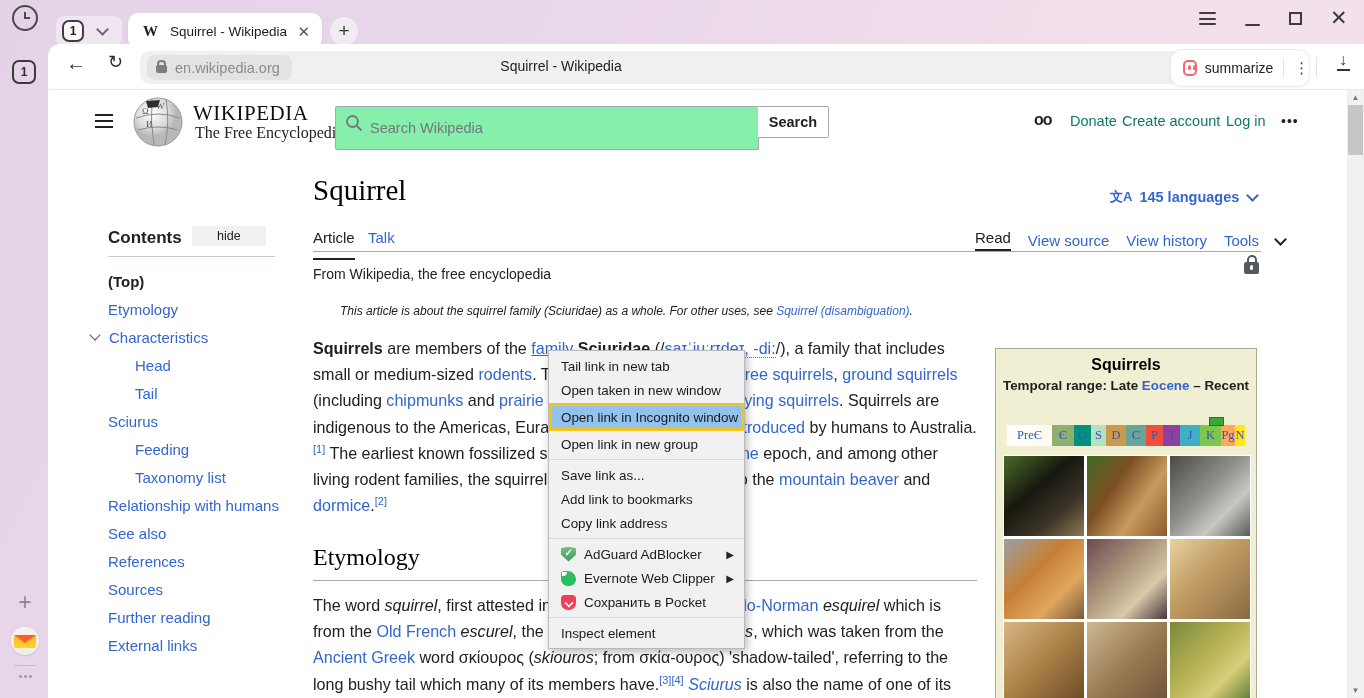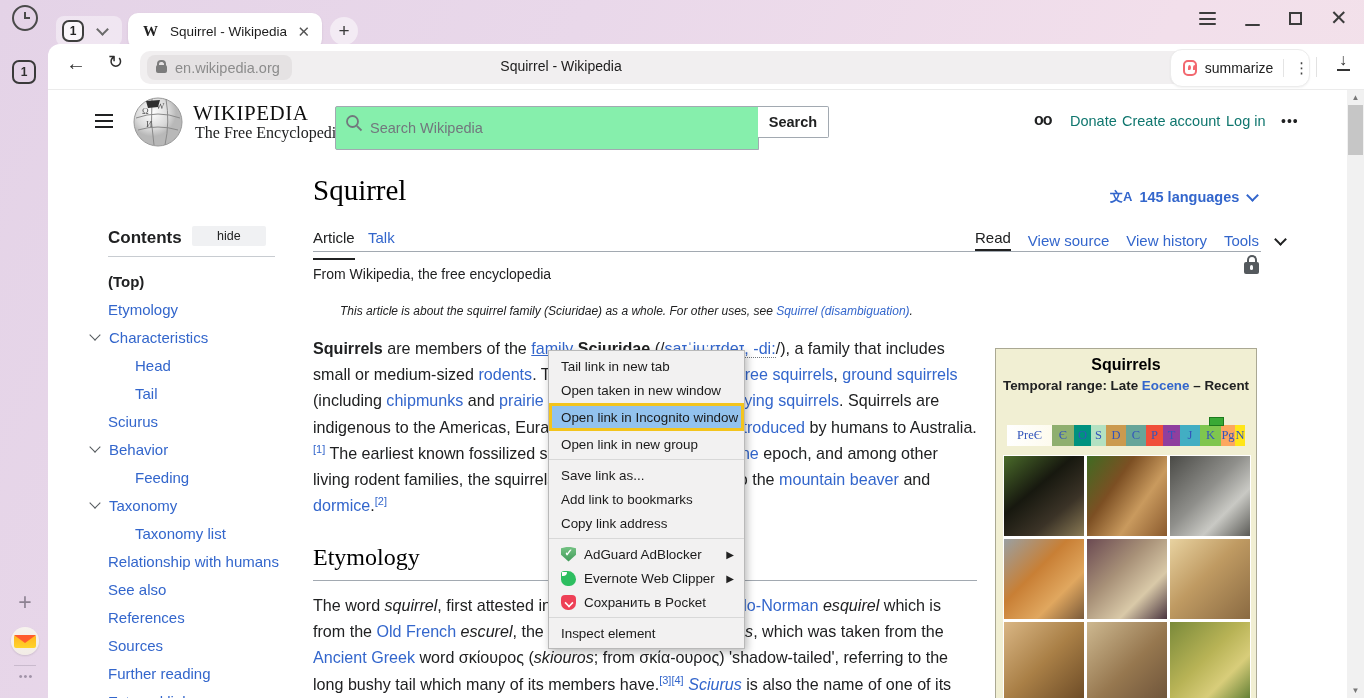--- a/index.html
+++ b/index.html
@@ -274,30 +274,22 @@
         </div>
         <div class="toc-item lvl2">
           <span class="toc-label">Head</span>
         </div>
         <div class="toc-item lvl2">
           <span class="toc-label">Tail</span>
         </div>
         <div class="toc-item">
           <span class="toc-label">Sciurus</span>
         </div>
-        <div class="toc-item haschev">
-          <span class="toc-chev"></span>
-          <span class="toc-label">Behavior</span>
-        </div>
         <div class="toc-item lvl2">
           <span class="toc-label">Feeding</span>
-        </div>
-        <div class="toc-item haschev">
-          <span class="toc-chev"></span>
-          <span class="toc-label">Taxonomy</span>
         </div>
         <div class="toc-item lvl2">
           <span class="toc-label">Taxonomy list</span>
         </div>
         <div class="toc-item">
           <span class="toc-label">Relationship with humans</span>
         </div>
         <div class="toc-item">
           <span class="toc-label">See also</span>
         </div>

